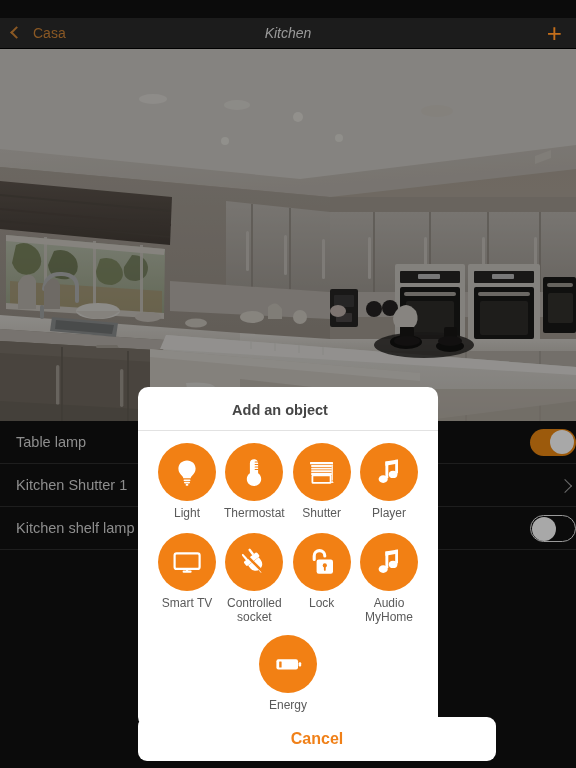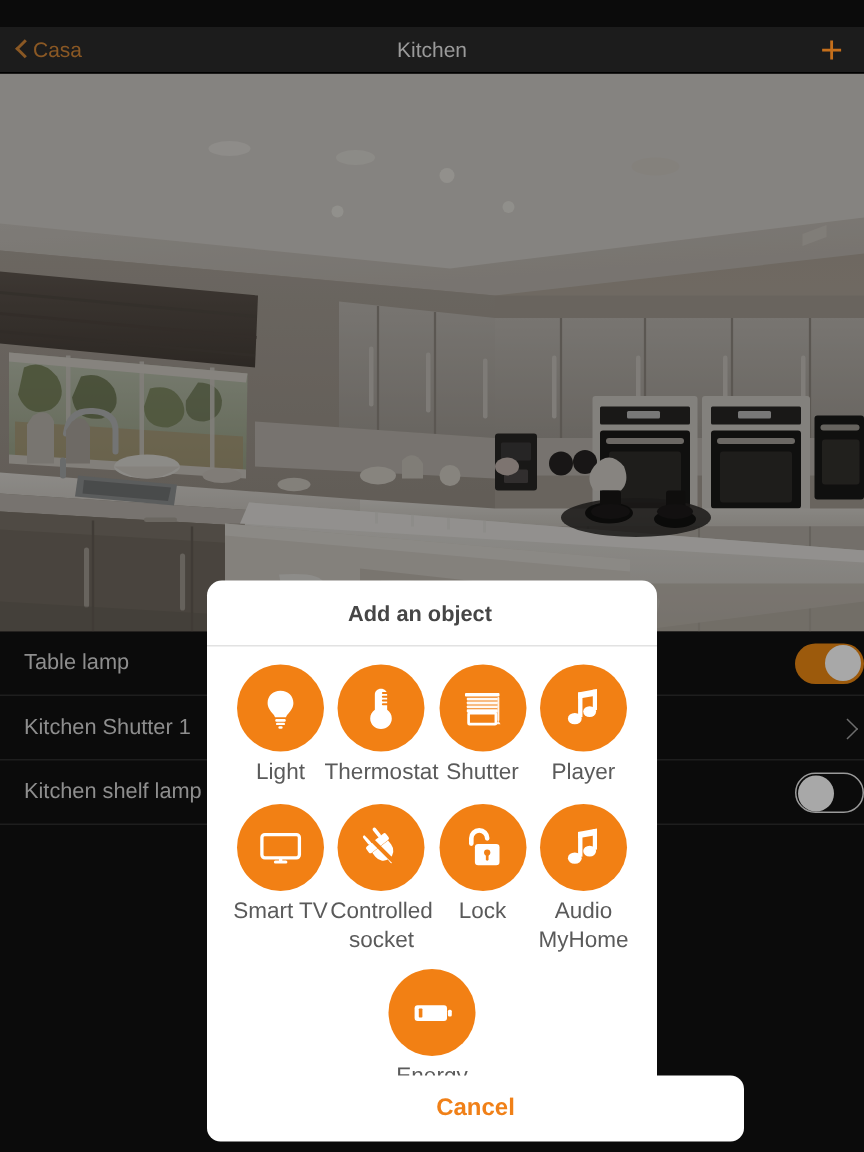--- a/index.html
+++ b/index.html
@@ -101,21 +101,21 @@
     height: 30px;
     background: #1c1c1c;
     display: flex;
     align-items: center;
     z-index: 5;
     border-bottom: 1px solid #000;
   }
   .nav-back {
     display: flex;
     align-items: center;
-    gap: 4px;
+    gap: 15px;
     padding-left: 11px;
     color: #8a5824;
     font-size: 14px;
   }
   .chev-left {
     display: inline-block;
     width: 7px; height: 12px;
     position: relative;
   }
   .chev-left::before {
@@ -126,20 +126,21 @@
     border-left: 2px solid #8a5824;
     border-bottom: 2px solid #8a5824;
     transform: rotate(45deg);
   }
   .nav-title {
     position: absolute;
     left: 0; right: 0;
     text-align: center;
     color: #9a9a9a;
     font-size: 14px;
+    font-style: italic;
   }
   .nav-plus {
     margin-left: auto;
     padding-right: 14px;
     color: #c56f1b;
     font-size: 26px;
     line-height: 1;
     font-weight: 300;
     z-index: 2;
   }
@@ -266,21 +267,21 @@
     width: 58px;
     height: 58px;
     border-radius: 50%;
     background: #f28014;
     display: flex;
     align-items: center;
     justify-content: center;
   }
   .cell-label {
     margin-top: 5px;
-    font-size: 15px;
+    font-size: 12px;
     color: #5a5a5a;
     text-align: center;
     line-height: 1.22;
   }
   .grid-row.r2 { margin-top: 12px; }
   .grid-row.r3 { margin-top: 10px; }
 
   
   .cancel {
     position: absolute;

